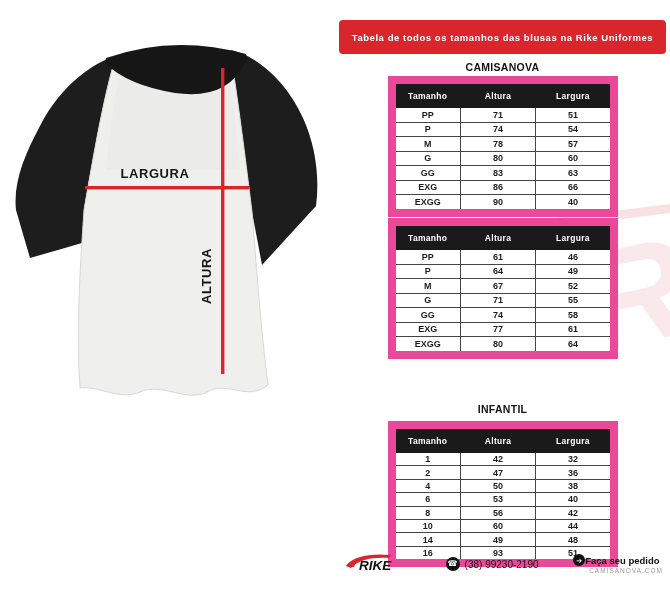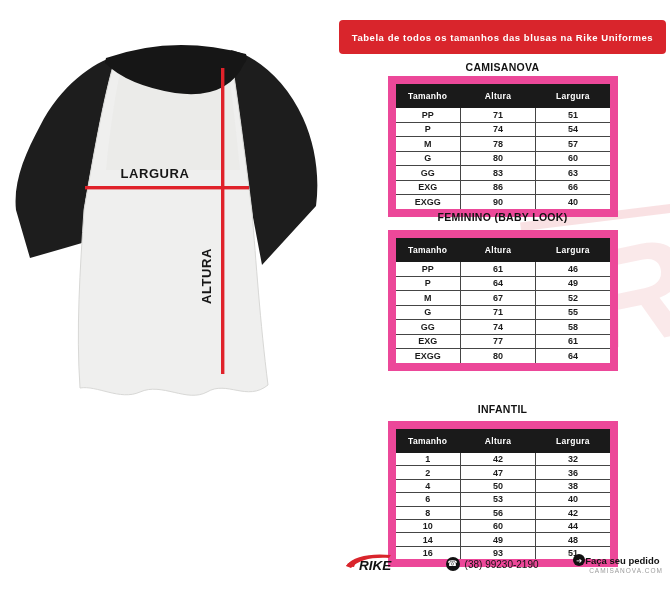--- a/index.html
+++ b/index.html
@@ -155,21 +155,20 @@
           <tr>
             <td>EXGG</td>
             <td>90</td>
             <td>40</td>
           </tr>
         </tbody>
       </table>
   </div>
 
   <div class="tgroup" id="sec-1">
-    <div class="ttitle">FEMININO (BABY LOOK)</div>
     <table>
       <colgroup>
           <col class="c0">
           <col class="c1">
           <col class="c2">
         </colgroup>
     <thead>
           <tr>
             <th>Tamanho</th>
             <th>Altura</th>

